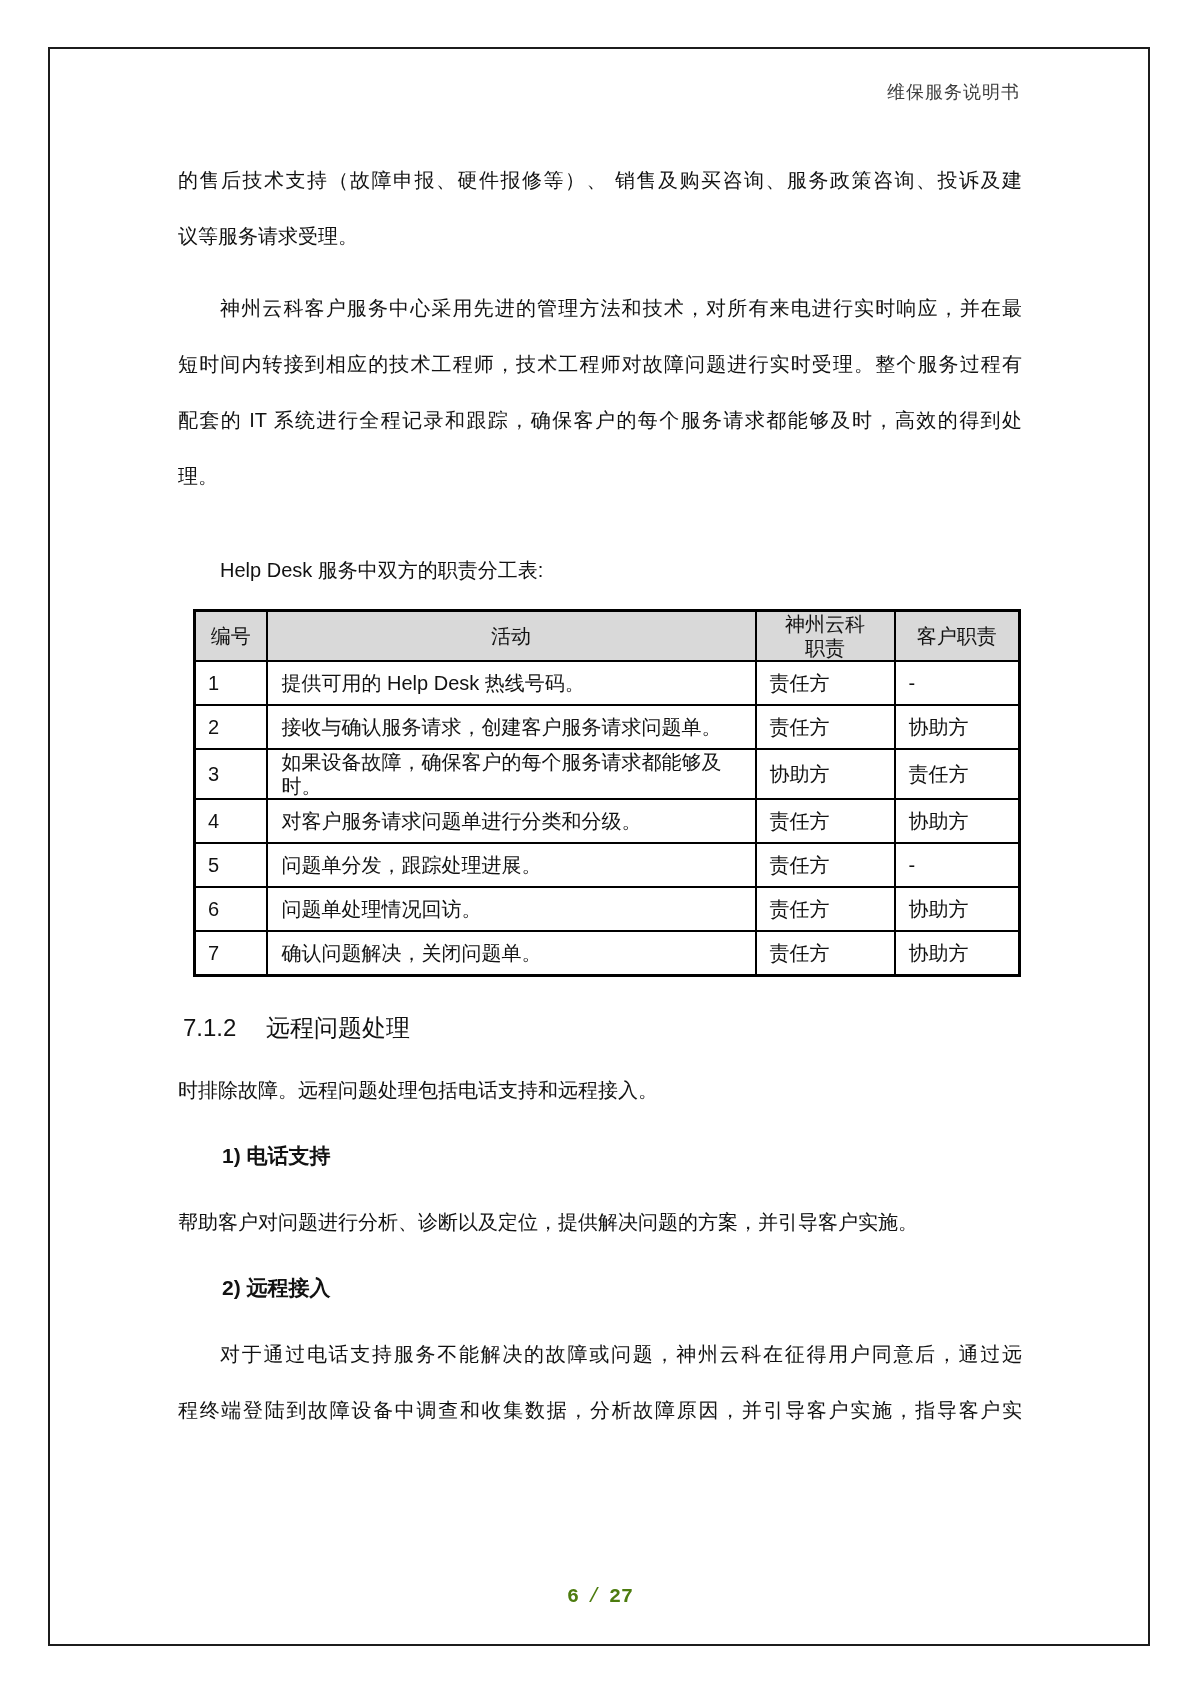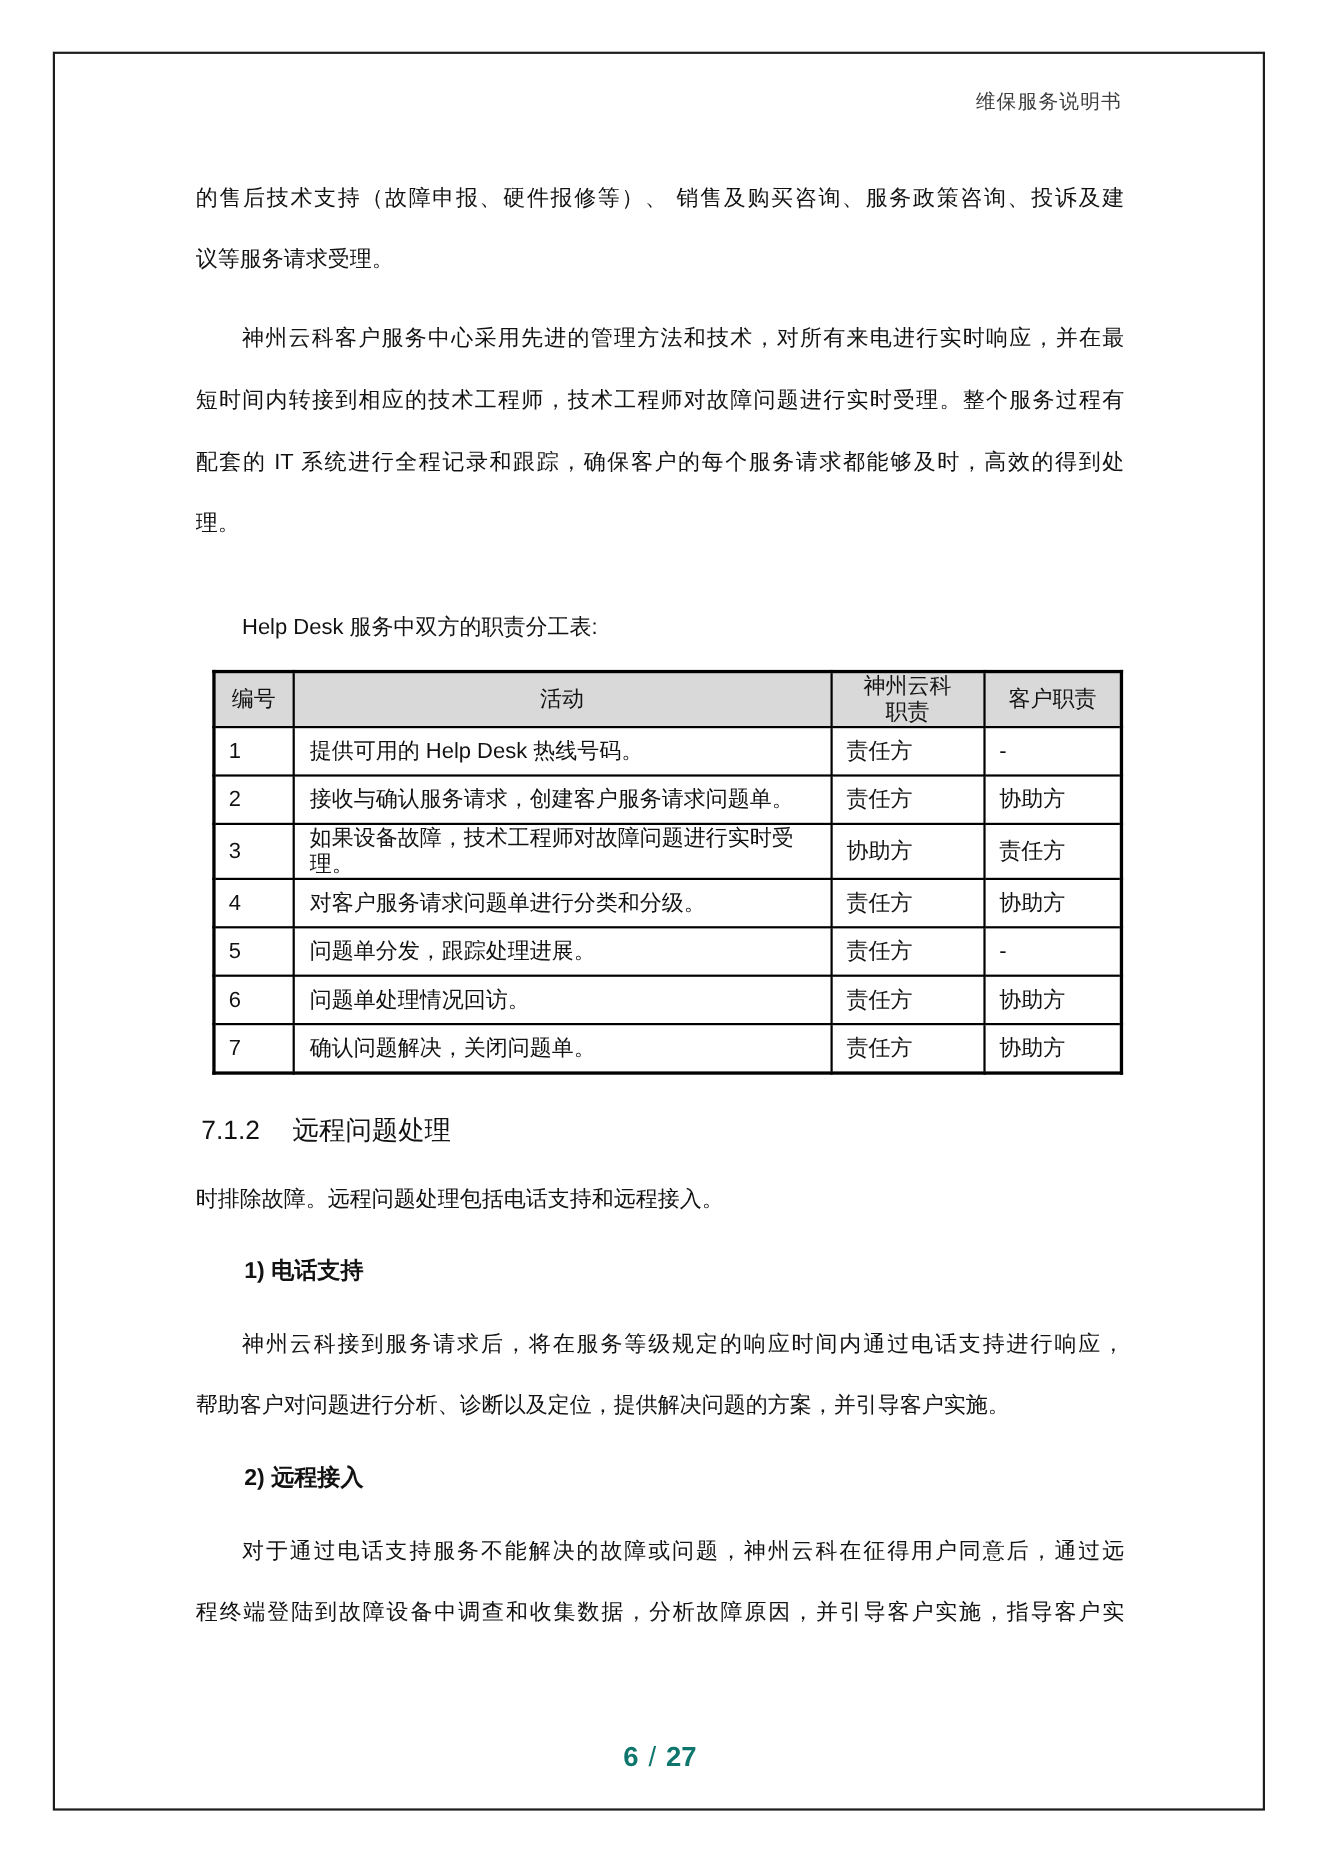--- a/index.html
+++ b/index.html
@@ -55,22 +55,22 @@
     margin-top:33px;line-height:36px;font-size:24px;display:flex;align-items:center;
   }
   .sec-num{margin-left:5px;width:83px;flex:0 0 83px;}
   .para.lower1{margin-top:16px;}
   .bold-item{
     margin-top:10px;line-height:56px;font-weight:bold;padding-left:44px;font-size:21px;
   }
   .para.lower{margin-top:10px;}
   .footer{
     position:absolute;top:1582px;left:0;width:1200px;height:30px;line-height:30px;
-    text-align:center;font-family:Liberation Sans, sans-serif;font-size:25px;
-    font-weight:bold;color:#0f766e;
+    text-align:center;font-family:Liberation Mono, monospace;font-size:20px;
+    font-weight:bold;color:#4d7c0f;
   }
   .footer .sep{font-weight:normal;margin:0 9px;}
 </style>
 </head>
 <body>
 
 <div class="page-border"></div>
 
 <div class="header-title">维保服务说明书</div>
 
@@ -113,21 +113,21 @@
         <td>-</td>
       </tr>
       <tr>
         <td class="no-cell">2</td>
         <td class="act-cell">接收与确认服务请求，创建客户服务请求问题单。</td>
         <td>责任方</td>
         <td>协助方</td>
       </tr>
       <tr>
         <td class="no-cell">3</td>
-        <td class="act-cell">如果设备故障，技术工程师对故障问题进行实时受理。</td>
+        <td class="act-cell">如果设备故障，确保客户的每个服务请求都能够及时。</td>
         <td>协助方</td>
         <td>责任方</td>
       </tr>
       <tr>
         <td class="no-cell">4</td>
         <td class="act-cell">对客户服务请求问题单进行分类和分级。</td>
         <td>责任方</td>
         <td>协助方</td>
       </tr>
       <tr>
@@ -156,21 +156,20 @@
     <span class="sec-title">远程问题处理</span>
   </div>
 
   <div class="para lower1">
     <div class="pline">时排除故障。远程问题处理包括电话支持和远程接入。</div>
   </div>
 
   <div class="bold-item">1) 电话支持</div>
 
   <div class="para lower">
-    <div class="pline full ind">神州云科接到服务请求后，将在服务等级规定的响应时间内通过电话支持进行响应，</div>
     <div class="pline">帮助客户对问题进行分析、诊断以及定位，提供解决问题的方案，并引导客户实施。</div>
   </div>
 
   <div class="bold-item">2) 远程接入</div>
 
   <div class="para lower">
     <div class="pline full ind">对于通过电话支持服务不能解决的故障或问题，神州云科在征得用户同意后，通过远</div>
     <div class="pline full">程终端登陆到故障设备中调查和收集数据，分析故障原因，并引导客户实施，指导客户实</div>
   </div>
 

